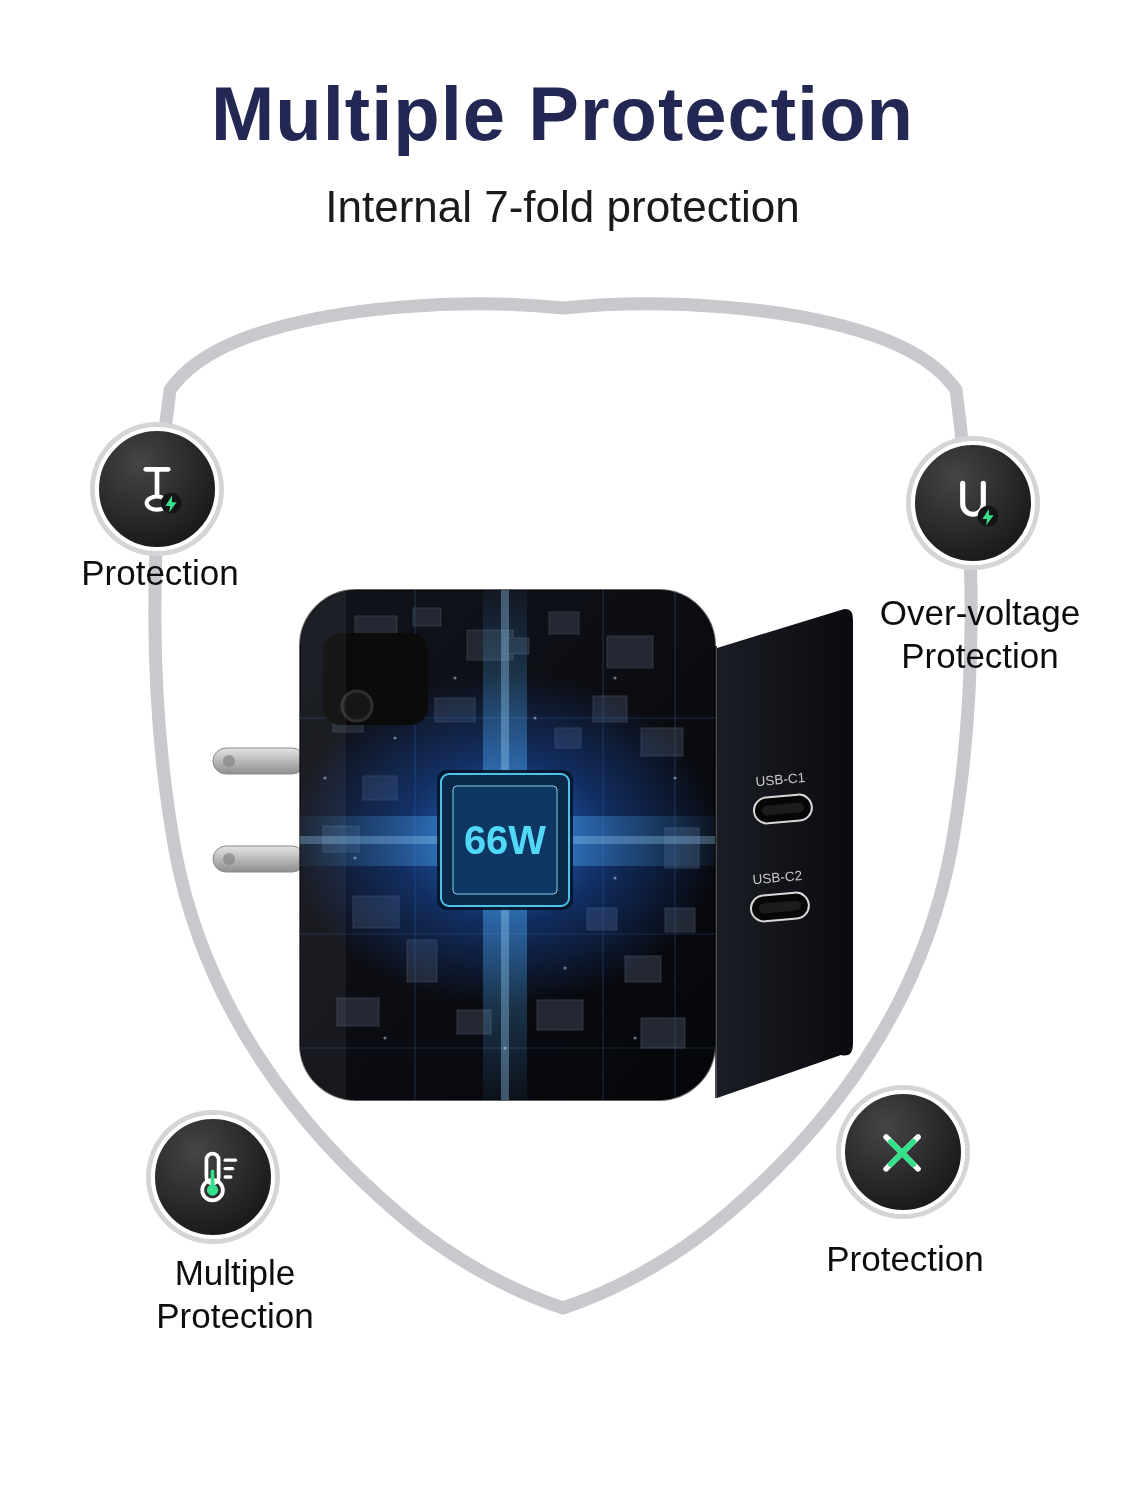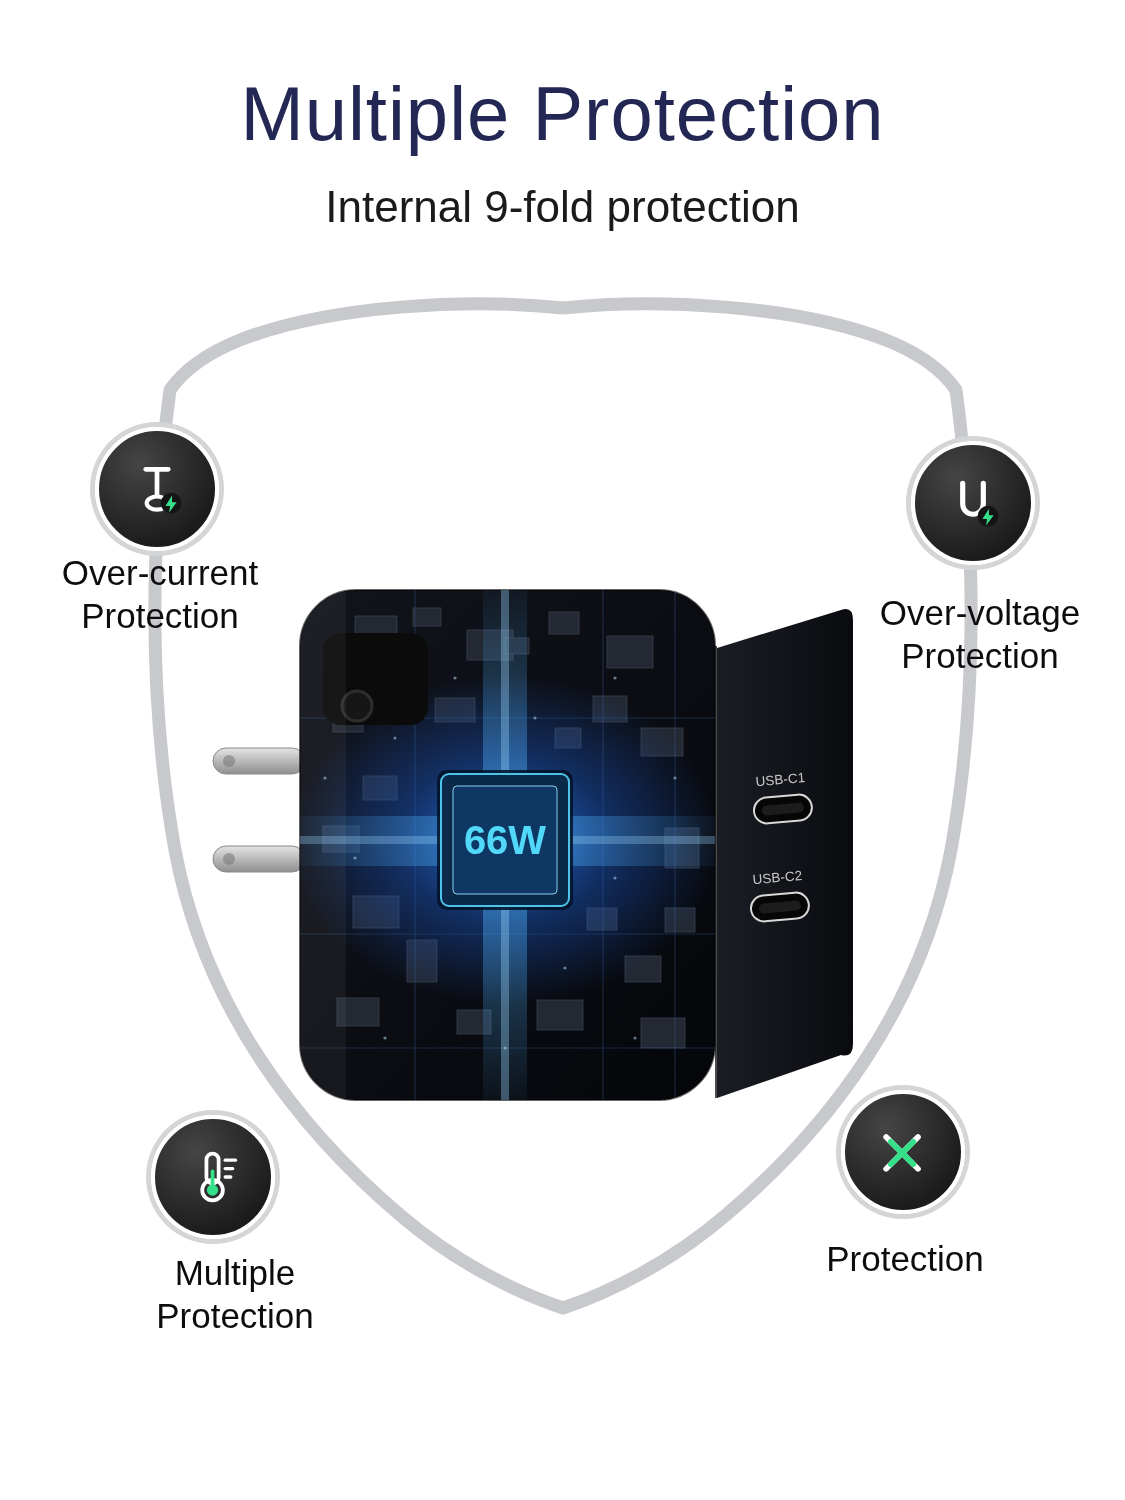--- a/index.html
+++ b/index.html
@@ -2,21 +2,21 @@
 <html><head>
 <meta charset="utf-8">
 <style>
   html,body{margin:0;padding:0;background:#fff;}
   .page{
     position:relative;width:1125px;height:1500px;background:#ffffff;overflow:hidden;
     font-family:"Liberation Sans",sans-serif;
   }
   .title{
     position:absolute;top:70px;left:0;width:100%;margin:0;text-align:center;
-    font-size:76px;font-weight:normal;color:#232753;letter-spacing:1px;
+    font-size:76px;font-weight:bold;color:#232753;letter-spacing:1px;
   }
   .subtitle{
     position:absolute;top:182px;left:0;width:100%;text-align:center;
     font-size:44px;font-weight:400;color:#1a1a1c;
   }
   .shield-svg{position:absolute;left:0;top:0;width:1125px;height:1500px;z-index:1;}
   .charger-svg{position:absolute;left:205px;top:578px;width:660px;height:560px;z-index:3;}
   .badge{
     position:absolute;width:116px;height:116px;border-radius:50%;z-index:4;
     background:radial-gradient(circle at 35% 28%, #454545, #1b1b1b 75%);
@@ -37,21 +37,21 @@
   .l-tr{left:828px;top:592px;width:304px;}
   .l-bl{left:75px;top:1252px;width:320px;}
   .l-br{left:720px;top:1238px;width:370px;}
 </style>
 </head>
 <body>
 
 <div class="page">
 
   <h1 class="title">Multiple Protection</h1>
-  <div class="subtitle">Internal 9-fold protection</div>
+  <div class="subtitle">Internal 7-fold protection</div>
 
   <svg class="shield-svg" viewBox="0 0 1125 1500">
     <path d="M 563 308
          C 470 298, 330 305, 240 340
          C 210 352, 185 368, 170 390
          C 150 540, 148 700, 175 850
          C 205 1010, 300 1130, 400 1215
          C 455 1262, 515 1292, 563 1308
          C 611 1292, 671 1262, 726 1215
          C 826 1130, 921 1010, 951 850
@@ -196,21 +196,20 @@
   <div class="badge b-tl">
     <svg viewBox="0 0 64 64">
       <line x1="20" y1="11" x2="44" y2="11" stroke="#fff" stroke-width="5" stroke-linecap="round"></line>
       <line x1="32" y1="11" x2="32" y2="38" stroke="#fff" stroke-width="5" stroke-linecap="round"></line>
       <ellipse cx="32" cy="47" rx="11" ry="7" fill="none" stroke="#fff" stroke-width="4.5"></ellipse>
       <circle cx="47" cy="47" r="11" fill="#141414"></circle>
       <polygon points="48,39 41,50 46,50 45,57 53,46 48,46" fill="#35e08a"></polygon>
     </svg>
   </div>
   <div class="feat-label l-tl">
-    <div>Over-current</div>
     <div>Protection</div>
   </div>
 
   <div class="badge b-tr">
     <svg viewBox="0 0 64 64">
       <path d="M21 11 V33 a11 11 0 0 0 22 0 V11" fill="none" stroke="#fff" stroke-width="5.5" stroke-linecap="round"></path>
       <circle cx="48" cy="46" r="11" fill="#141414"></circle>
       <polygon points="49,38 42,49 47,49 46,56 54,45 49,45" fill="#35e08a"></polygon>
     </svg>
   </div>

